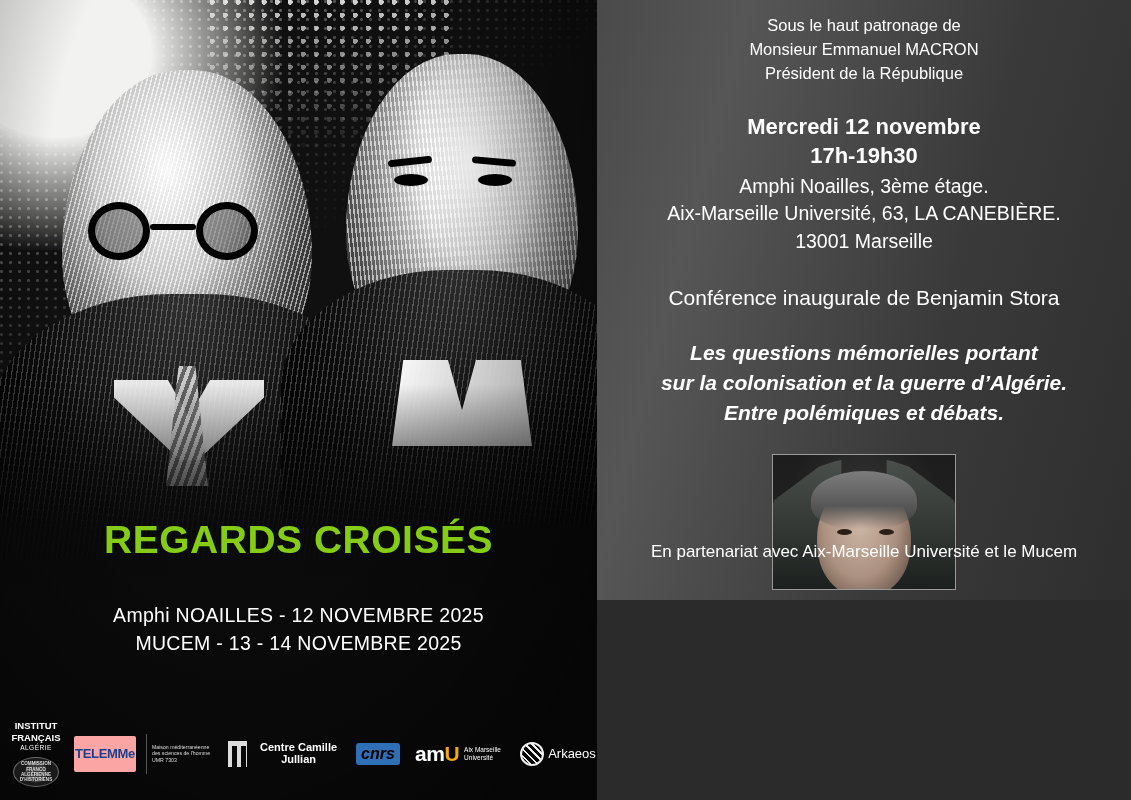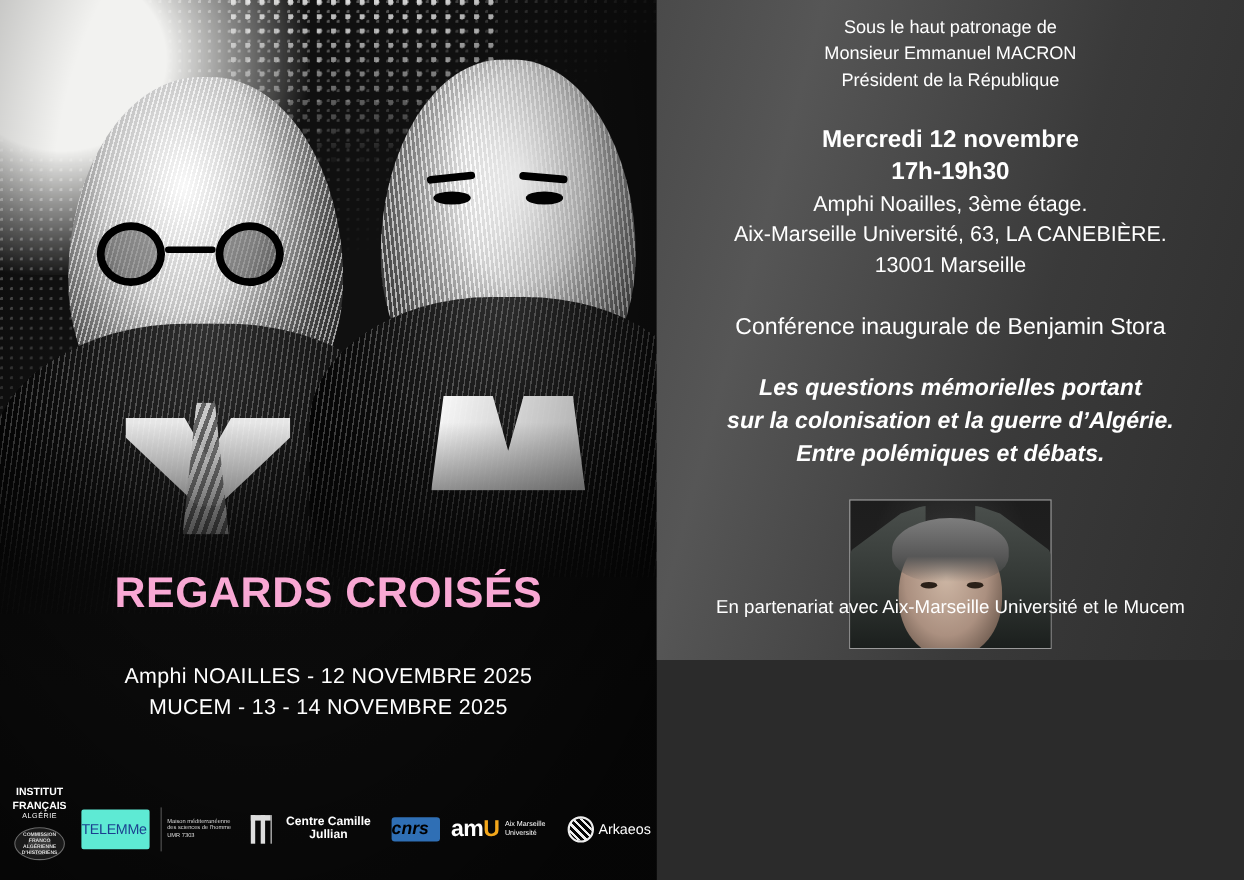--- a/index.html
+++ b/index.html
@@ -135,21 +135,21 @@
 
   
   .poster-text {
     position:absolute; left:0; right:0; top:520px;
     text-align:center;
     color:#fff;
     z-index:5;
   }
   .title-main {
     font-size:39px; font-weight:bold; letter-spacing:0.5px;
-    color:#f9a8d4;
+    color:#84cc16;
     line-height:1.05;
   }
   .title-sub1 {
     margin-top:7px;
     font-size:25px; font-weight:bold; color:#ffffff;
     line-height:1.25;
   }
   .title-sub2 {
     font-size:25px; font-weight:bold; color:#f3a71b;
     line-height:1.25;
@@ -161,43 +161,43 @@
   }
 
   
   .logo-bar {
     position:absolute; left:0; bottom:0; width:597px; height:86px;
     display:flex; align-items:center; gap:10px;
     padding:0 8px 6px 8px;
     z-index:6;
   }
   .logo {
-    display:flex; align-items:center; 
+    display:flex; align-items:center; justify-content:center;
     color:#fff;
     line-height:1.05;
     text-align:center;
   }
   .logo-if {
     flex:0 0 56px; height:76px;
     flex-direction:column; gap:2px;
     font-size:9.5px; font-weight:bold;
   }
   .logo-if .if-sub { font-size:6.5px; font-weight:normal; letter-spacing:0.5px; }
   .logo-if .if-seal {
     margin-top:3px; width:46px; height:30px;
     border-radius:50%;
     background:radial-gradient(circle at 50% 50%, #3a3a3a 0 40%, #1a1a1a 41% 100%);
     border:1px solid #6a6a6a;
     display:flex; align-items:center; justify-content:center;
     font-size:4.6px; color:#ddd; padding:2px; line-height:1.15;
   }
   .logo-telemme {
     flex:0 0 62px; height:36px;
-    background:#5eead4; color:#1b3f8f;
-    font-size:13px; font-weight:normal; letter-spacing:-0.3px;
+    background:#fca5a5; color:#1b3f8f;
+    font-size:13px; font-weight:bold; letter-spacing:-0.3px;
     border-radius:2px;
   }
   .logo-mmsh {
     flex:0 0 72px; height:40px;
     flex-direction:column; font-size:5.2px; color:#ddd;
     border-left:1px solid #555; padding-left:5px; text-align:left;
     align-items:flex-start; justify-content:center; gap:1px;
   }
   .logo-ccj {
     flex:0 0 118px; height:36px;

